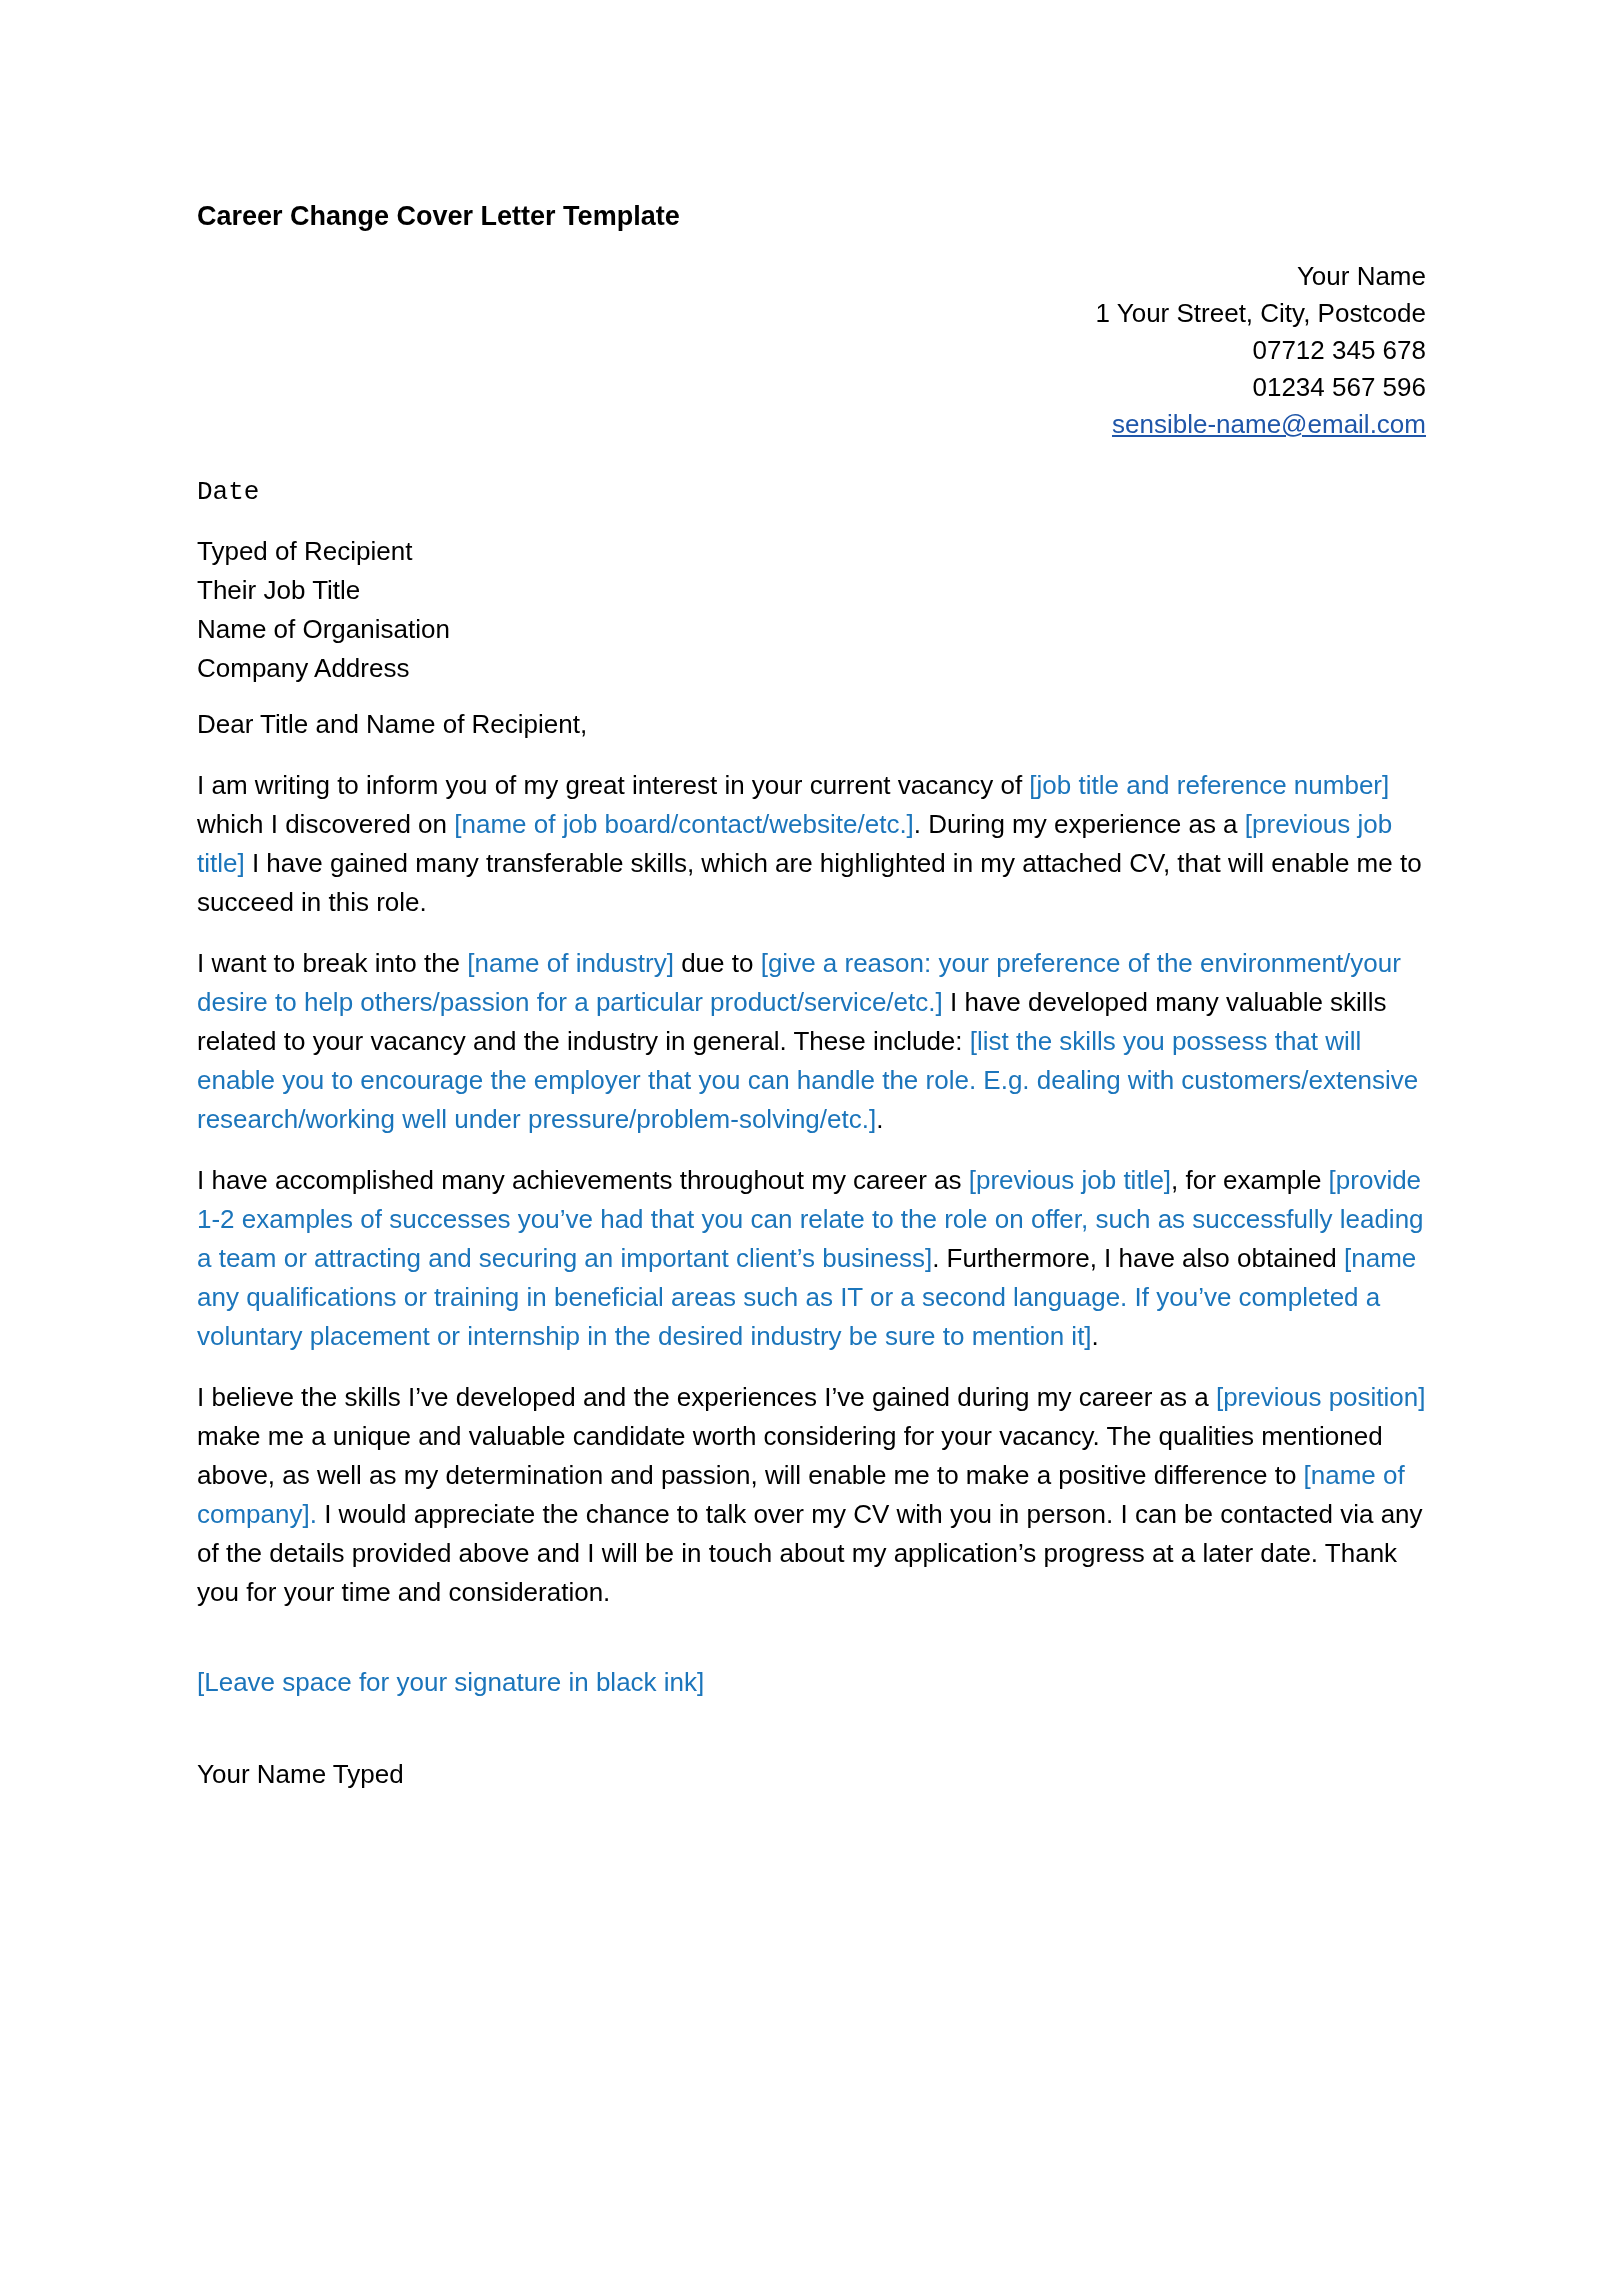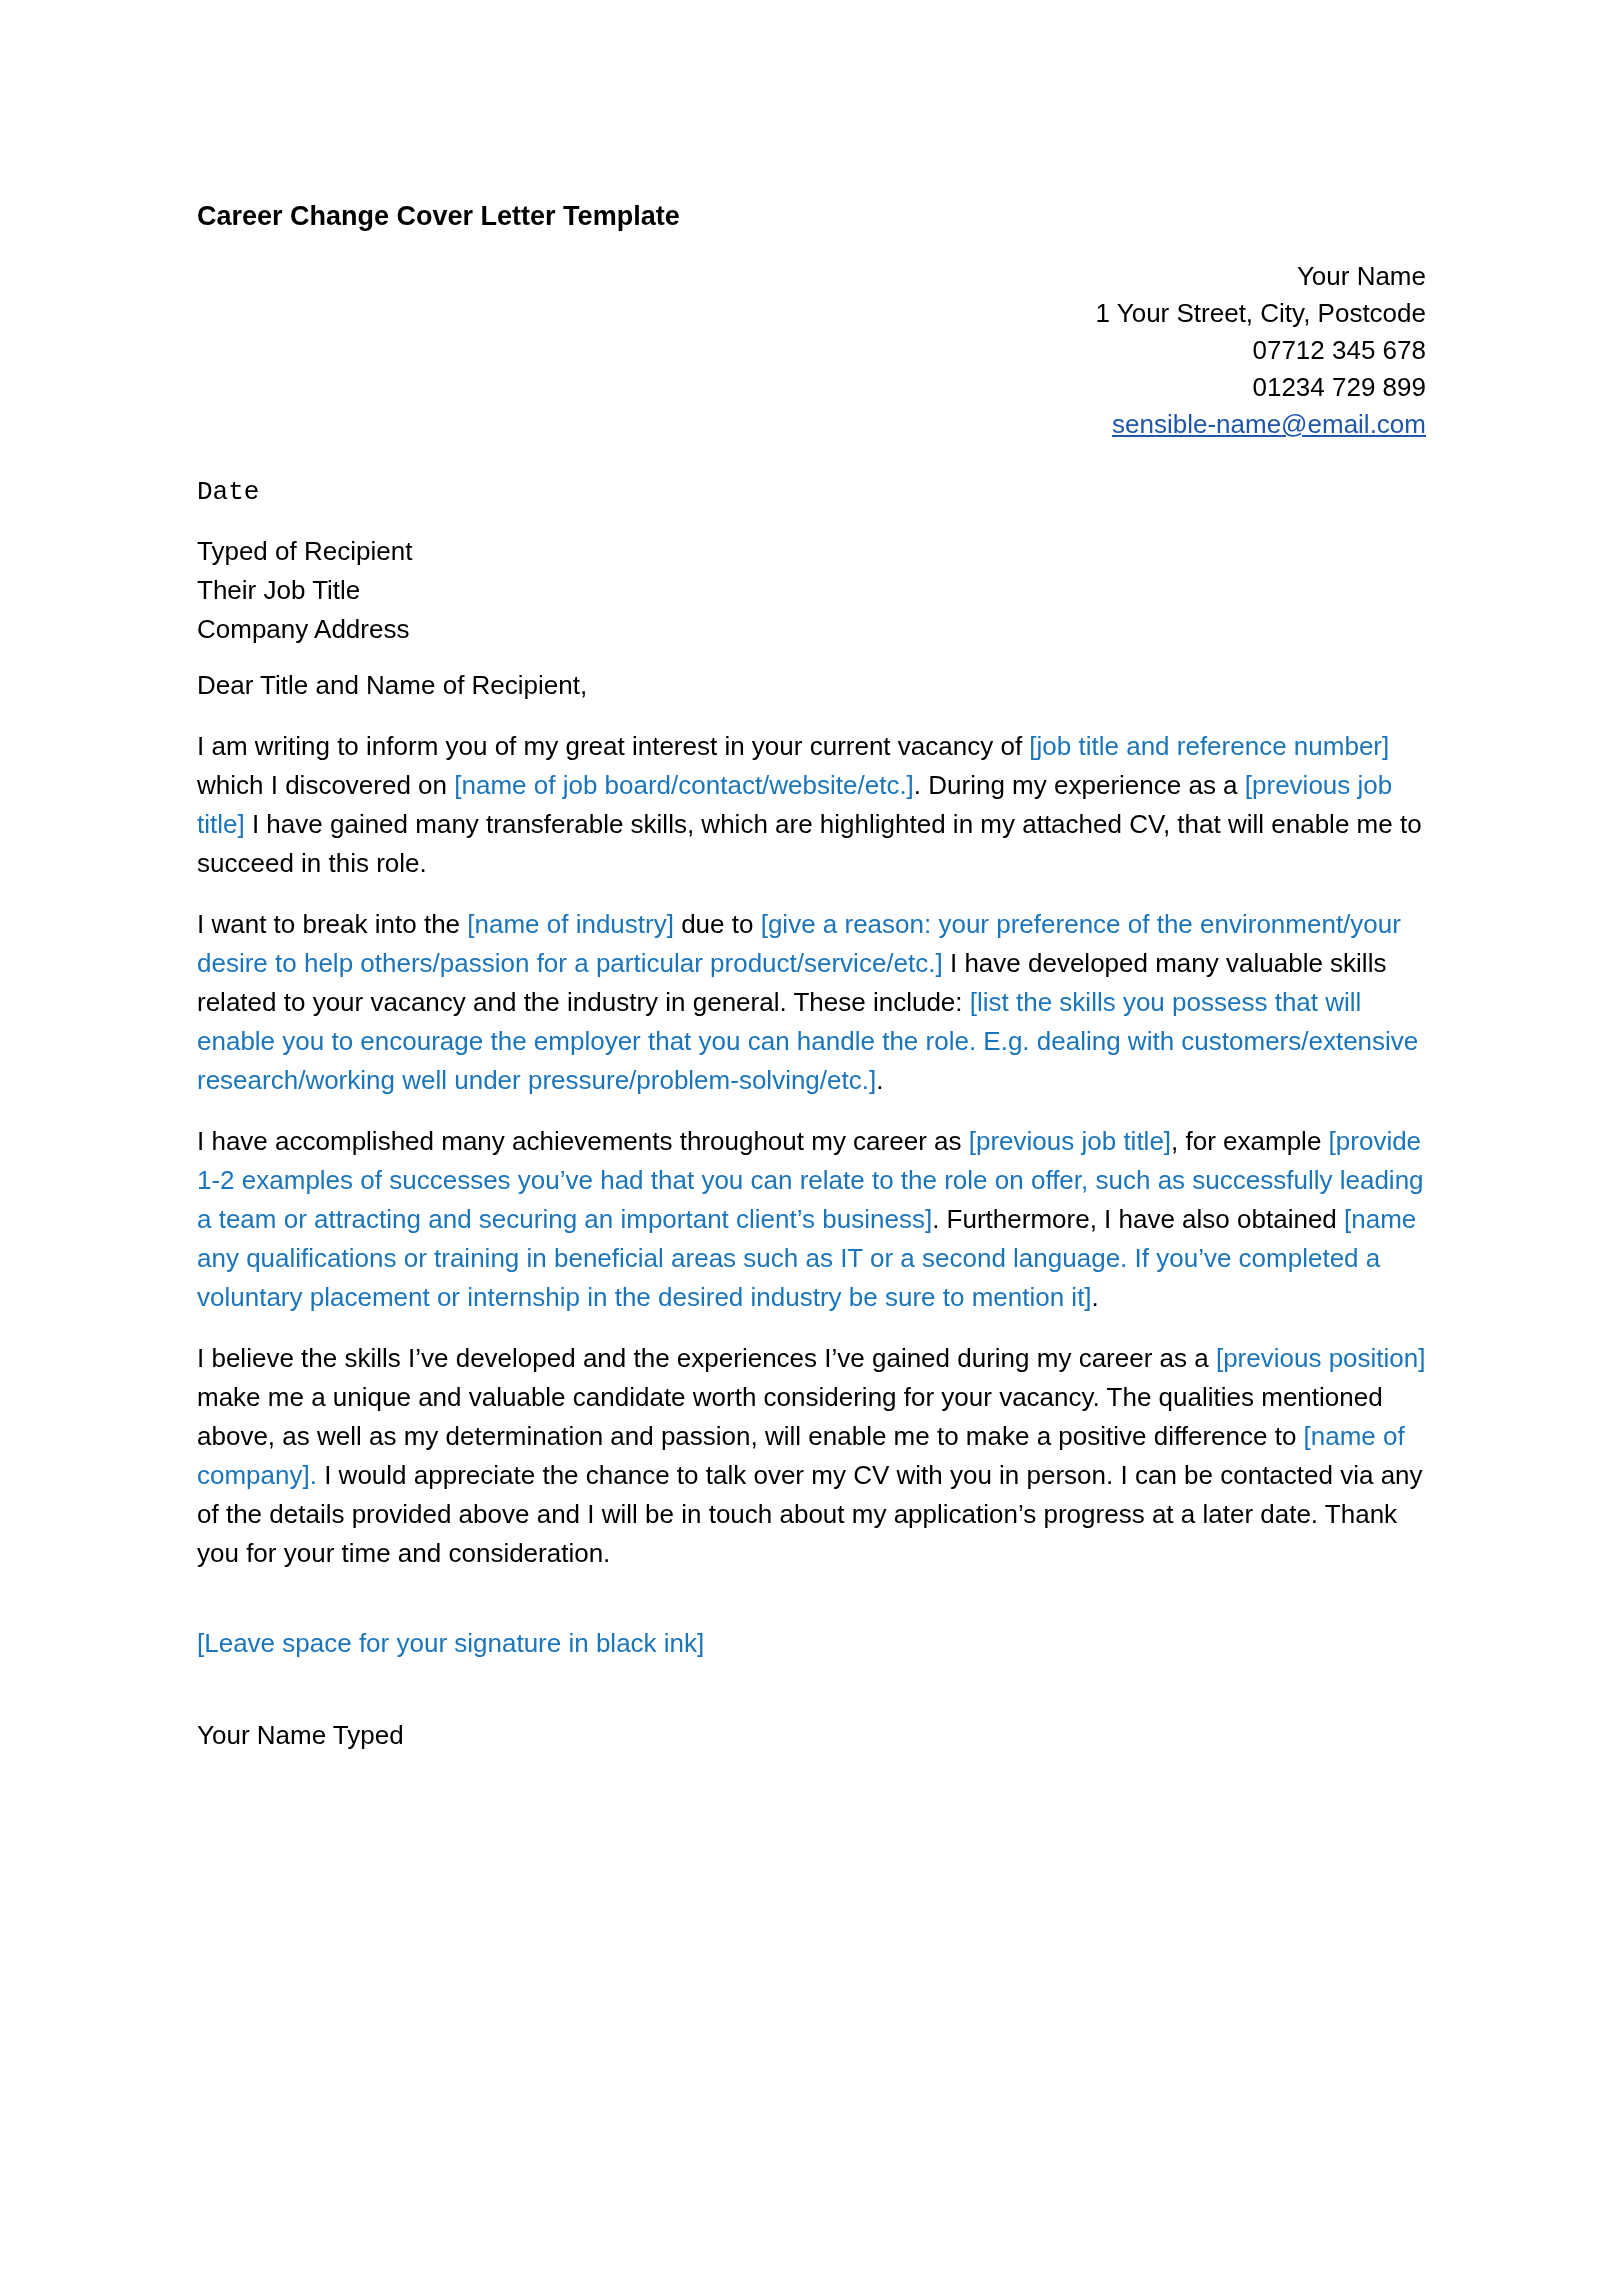--- a/index.html
+++ b/index.html
@@ -50,29 +50,30 @@
 <body>
 
 <div class="page">
 
   <div class="doc-title">Career Change Cover Letter Template</div>
 
   <div class="sender">
     <div>Your Name</div>
     <div>1 Your Street, City, Postcode</div>
     <div>07712 345 678</div>
-    <div>01234 729 899</div>
+    <div>01234 567 596</div>
     <div><a class="email-link">sensible-name@email.com</a></div>
   </div>
 
   <div class="date-line">Date</div>
 
   <div class="recipient">
     <div>Typed of Recipient</div>
     <div>Their Job Title</div>
+    <div>Name of Organisation</div>
     <div>Company Address</div>
   </div>
 
   <div class="salutation">Dear Title and Name of Recipient,</div>
 
   <p class="body-p"><span>I am writing to inform you of my great interest in your current vacancy of </span><span class="ph">[job title and reference number]</span><span> which I discovered on </span><span class="ph">[name of job board/contact/website/etc.]</span><span>. During my experience as a </span><span class="ph">[previous job title]</span><span> I have gained many transferable skills, which are highlighted in my attached CV, that will enable me to succeed in this role.</span></p>
 
   <p class="body-p"><span>I want to break into the </span><span class="ph">[name of industry]</span><span> due to </span><span class="ph">[give a reason: your preference of the environment/your desire to help others/passion for a particular product/service/etc.]</span><span> I have developed many valuable skills related to your vacancy and the industry in general. These include: </span><span class="ph">[list the skills you possess that will enable you to encourage the employer that you can handle the role. E.g. dealing with customers/extensive research/working well under pressure/problem-solving/etc.]</span><span>.</span></p>
 
   <p class="body-p"><span>I have accomplished many achievements throughout my career as </span><span class="ph">[previous job title]</span><span>, for example </span><span class="ph">[provide 1-2 examples of successes you’ve had that you can relate to the role on offer, such as successfully leading a team or attracting and securing an important client’s business]</span><span>. Furthermore, I have also obtained </span><span class="ph">[name any qualifications or training in beneficial areas such as IT or a second language. If you’ve completed a voluntary placement or internship in the desired industry be sure to mention it]</span><span>.</span></p>

